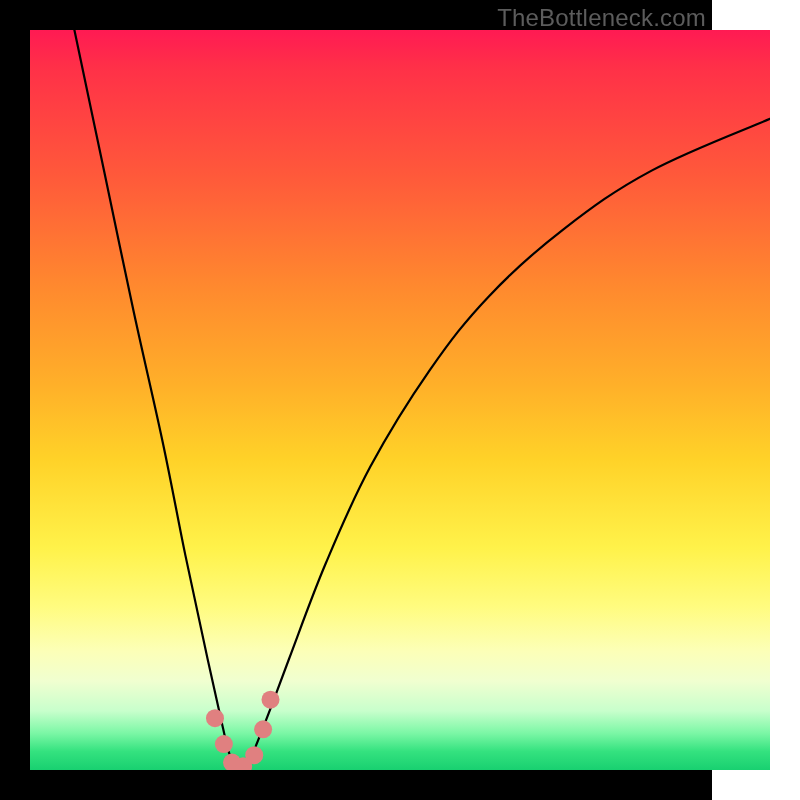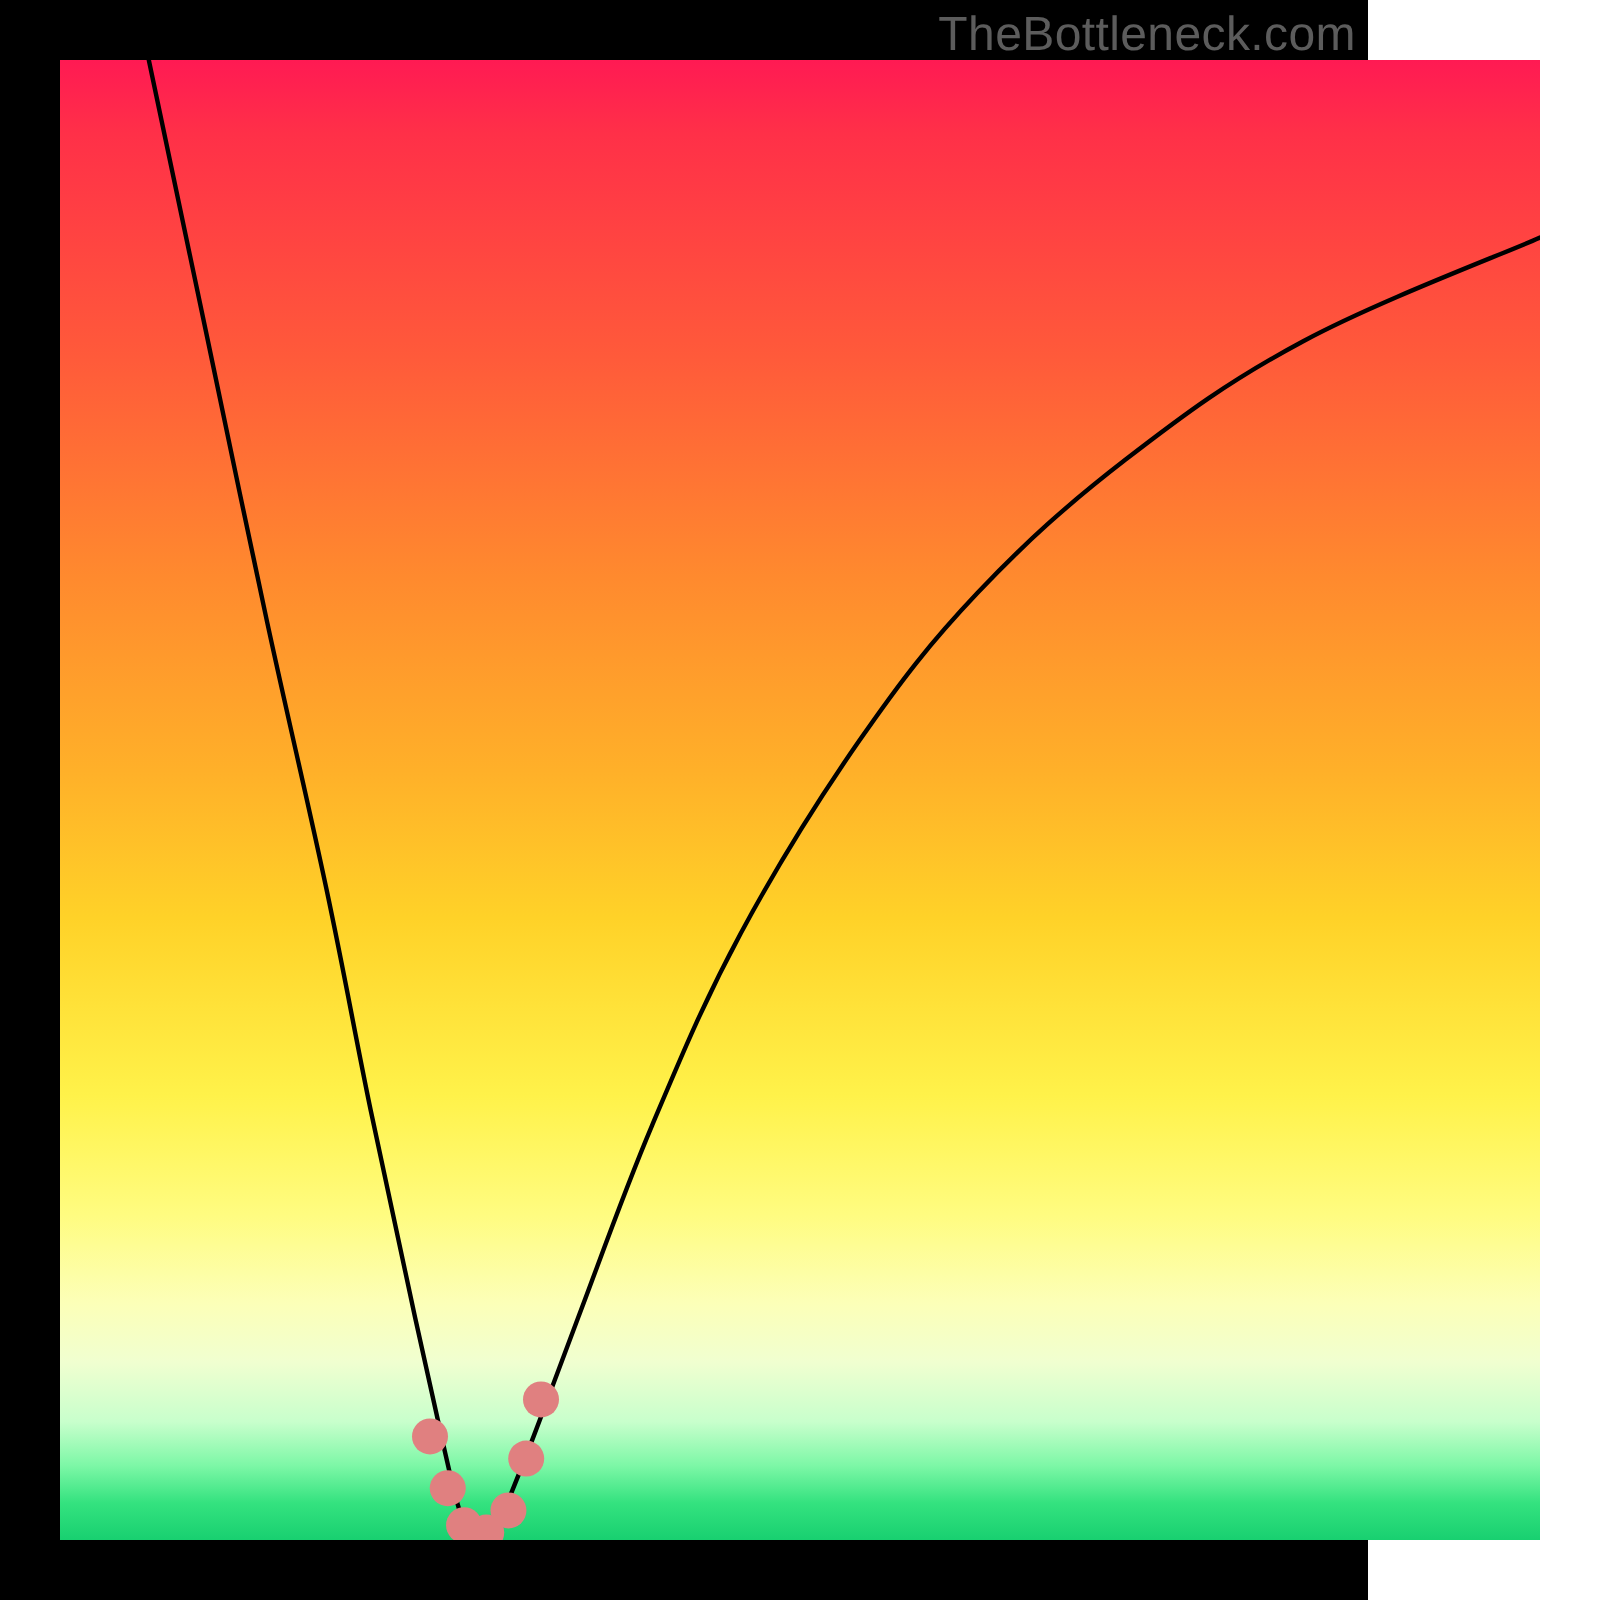--- a/index.html
+++ b/index.html
@@ -8,20 +8,21 @@
     width: 800px;
     height: 800px;
     overflow: hidden;
     font-family: Arial, Helvetica, sans-serif;
   }
   .chart-frame {
     position: relative;
     width: 684px;
     height: 800px;
     background: #000;
+    padding-left: 28px;
   }
   .plot-area {
     position: absolute;
     left: 30px;
     top: 30px;
     width: 740px;
     height: 740px;
     background: linear-gradient(to bottom,
       #ff1a53 0%,
       #ff3048 5%,

